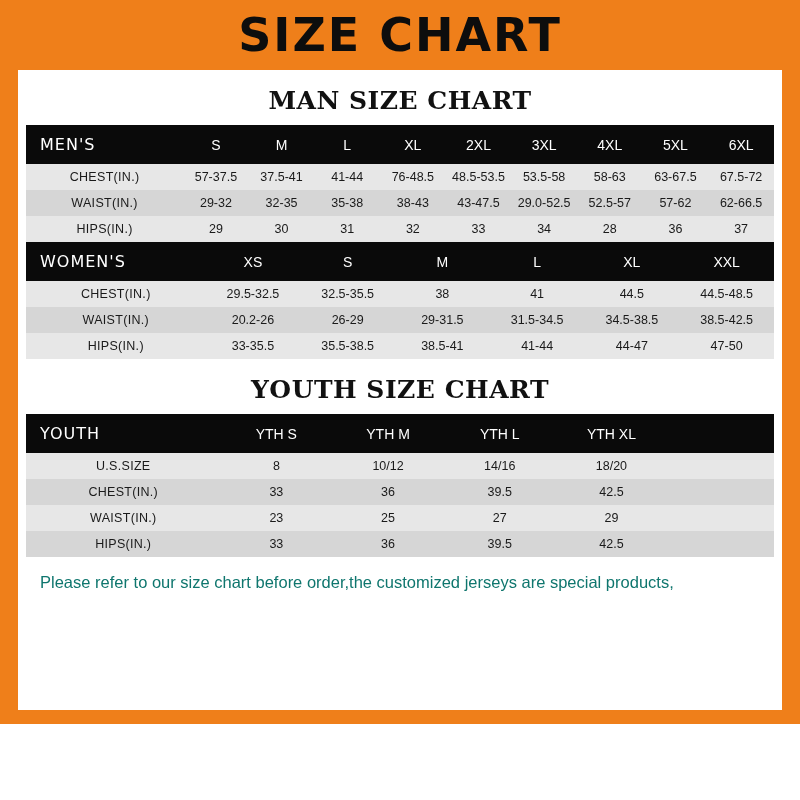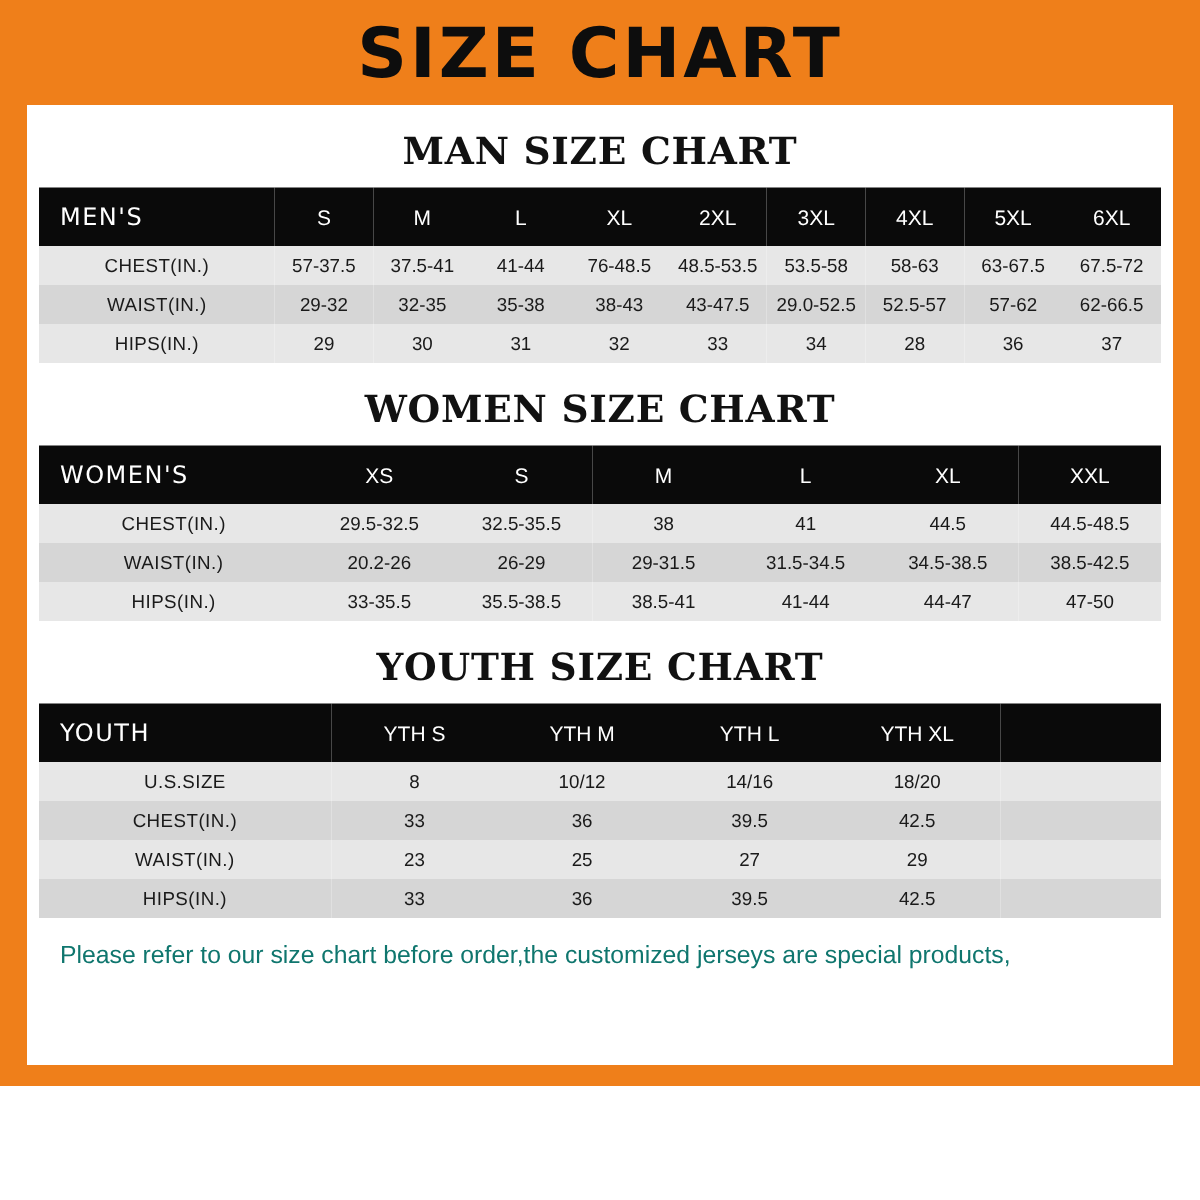--- a/index.html
+++ b/index.html
@@ -169,21 +169,20 @@
           <td>34</td>
           <td>28</td>
           <td>36</td>
           <td>37</td>
         </tr>
       </tbody>
     </table>
   </div>
 
   <div class="section">
-    <div class="section-title">WOMEN SIZE CHART</div>
     <table class="size-table">
       <thead>
         <tr>
           <th class="corner" style="width:22%">WOMEN'S</th>
           <th>XS</th>
           <th>S</th>
           <th>M</th>
           <th>L</th>
           <th>XL</th>
           <th>XXL</th>

